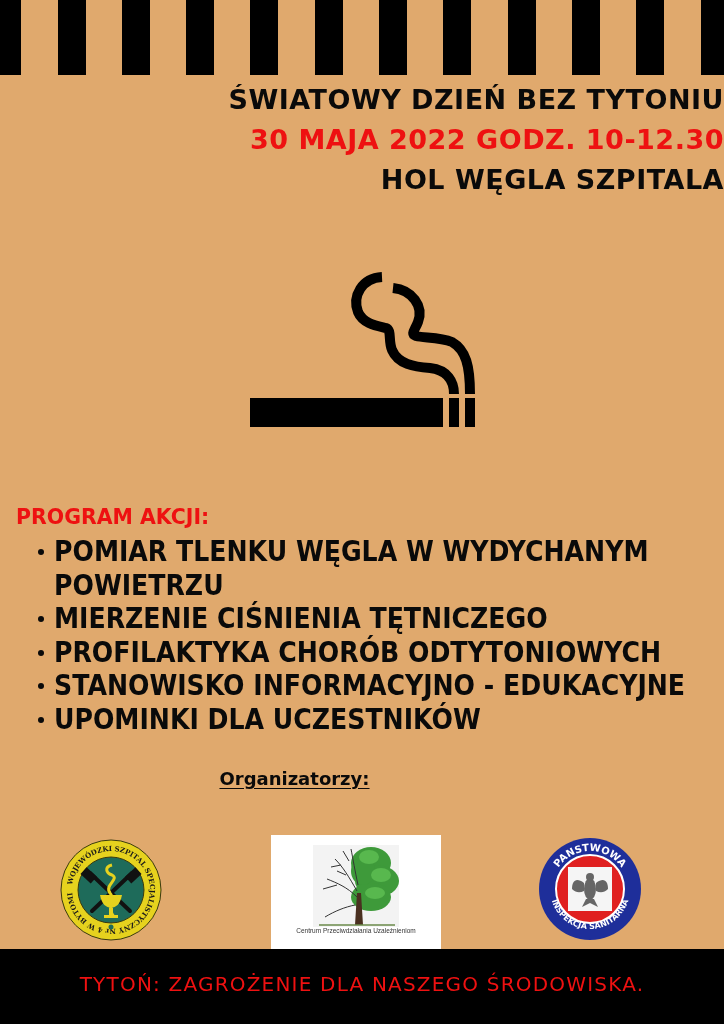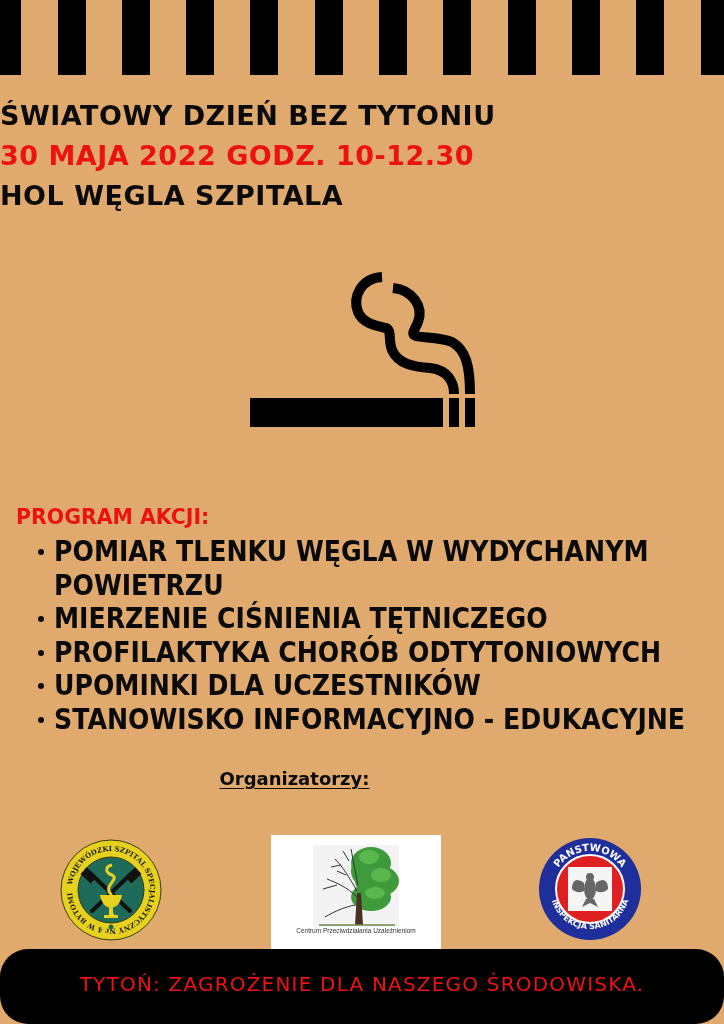--- a/index.html
+++ b/index.html
@@ -4,21 +4,21 @@
 <style>
   html, body { margin: 0; padding: 0; }
   body {
     width: 724px; height: 1024px; position: relative; overflow: hidden;
     background: #E0A96D;
     font-family: "DejaVu Sans", sans-serif;
   }
   .stripes { position: absolute; left: 0; top: 0; width: 724px; height: 75px; }
   .stripe { position: absolute; top: 0; width: 28px; height: 75px; background: #000; }
 
-  .title-block { position: absolute; left: 0; top: 80px; width: 724px; text-align: left; margin-top: 16px; }
+  .title-block { position: absolute; left: 0; top: 80px; width: 724px; text-align: right; }
   .title-line {
     font-family: "DejaVu Sans", sans-serif; font-weight: bold;
     font-size: 27px; letter-spacing: 0.5px; line-height: 40px; white-space: nowrap;
   }
   .t1 { color: #0a0a0a; }
   .t2 { color: #EE1111; }
   .t3 { color: #0a0a0a; }
 
   .icon-wrap { position: absolute; left: 240px; top: 262px; width: 250px; height: 180px; }
 
@@ -53,21 +53,20 @@
   .logo-centrum { left: 271px; top: 835px; width: 170px; height: 114px; background: #fff; }
   .logo-pis { left: 538px; top: 837px; width: 104px; height: 104px; }
   .centrum-caption {
     position: absolute; left: 0; top: 92px; width: 170px; text-align: center;
     font-family: "Liberation Sans", sans-serif; font-size: 6.5px; color: #333;
   }
 
   .footer {
     position: absolute; left: 0; top: 949px; width: 724px; height: 75px; background: #000;
     text-align: center;
-    border-radius: 28px;
   }
   .footer-text {
     display: block; padding-top: 23px;
     font-family: "DejaVu Sans", sans-serif; font-weight: normal; font-size: 20px;
     letter-spacing: 1.2px; color: #EE1111; white-space: nowrap;
   }
 </style>
 </head>
 <body>
 
@@ -121,25 +120,25 @@
     <li class="program-item">
       <span class="bullet"></span>
       <span class="txt">MIERZENIE CIŚNIENIA TĘTNICZEGO</span>
     </li>
     <li class="program-item">
       <span class="bullet"></span>
       <span class="txt">PROFILAKTYKA CHORÓB ODTYTONIOWYCH</span>
     </li>
     <li class="program-item">
       <span class="bullet"></span>
+      <span class="txt">STANOWISKO INFORMACYJNO - EDUKACYJNE</span>
+    </li>
+    <li class="program-item">
+      <span class="bullet"></span>
       <span class="txt">UPOMINKI DLA UCZESTNIKÓW</span>
-    </li>
-    <li class="program-item">
-      <span class="bullet"></span>
-      <span class="txt">STANOWISKO INFORMACYJNO - EDUKACYJNE</span>
     </li>
   </ul>
 </div>
 
 <div class="organizers-label">Organizatorzy:</div>
 
 <div class="logo logo-hospital">
   <svg width="102" height="102" viewBox="0 0 102 102" xmlns="http://www.w3.org/2000/svg">
     <defs>
       <path id="ringPath" d="M 51 51 m -39 0 a 39 39 0 1 1 78 0 a 39 39 0 1 1 -78 0"></path>

